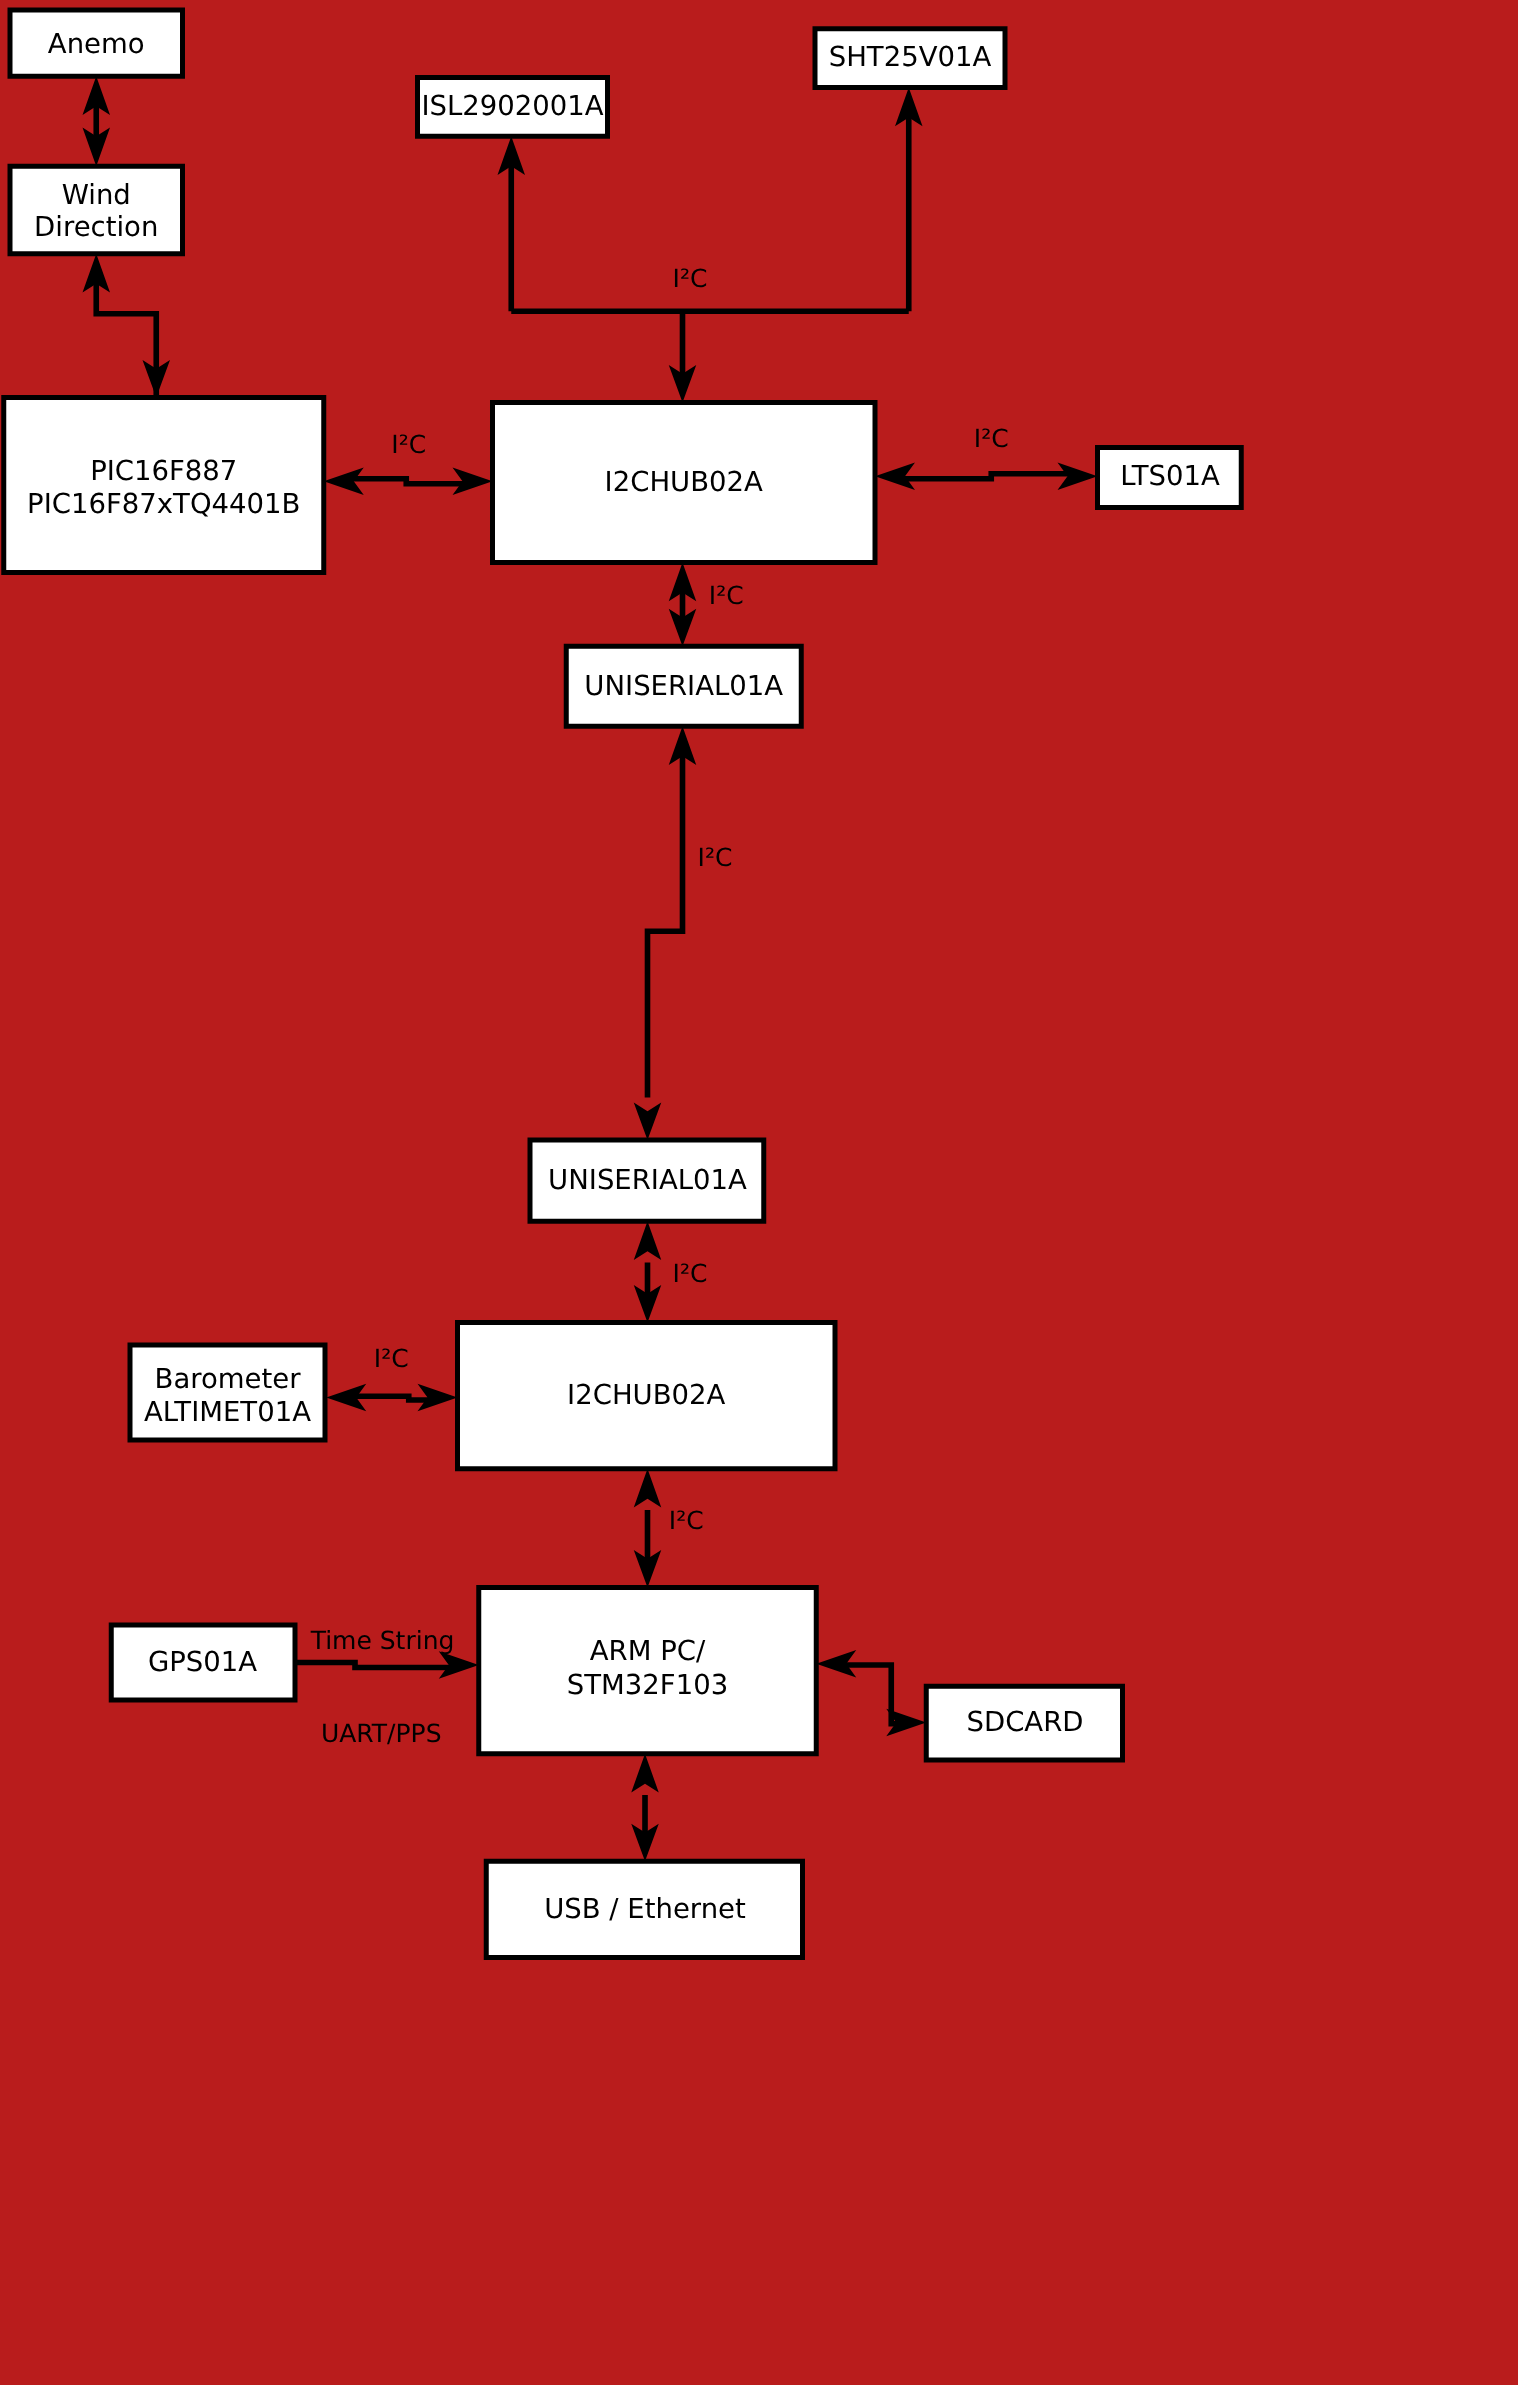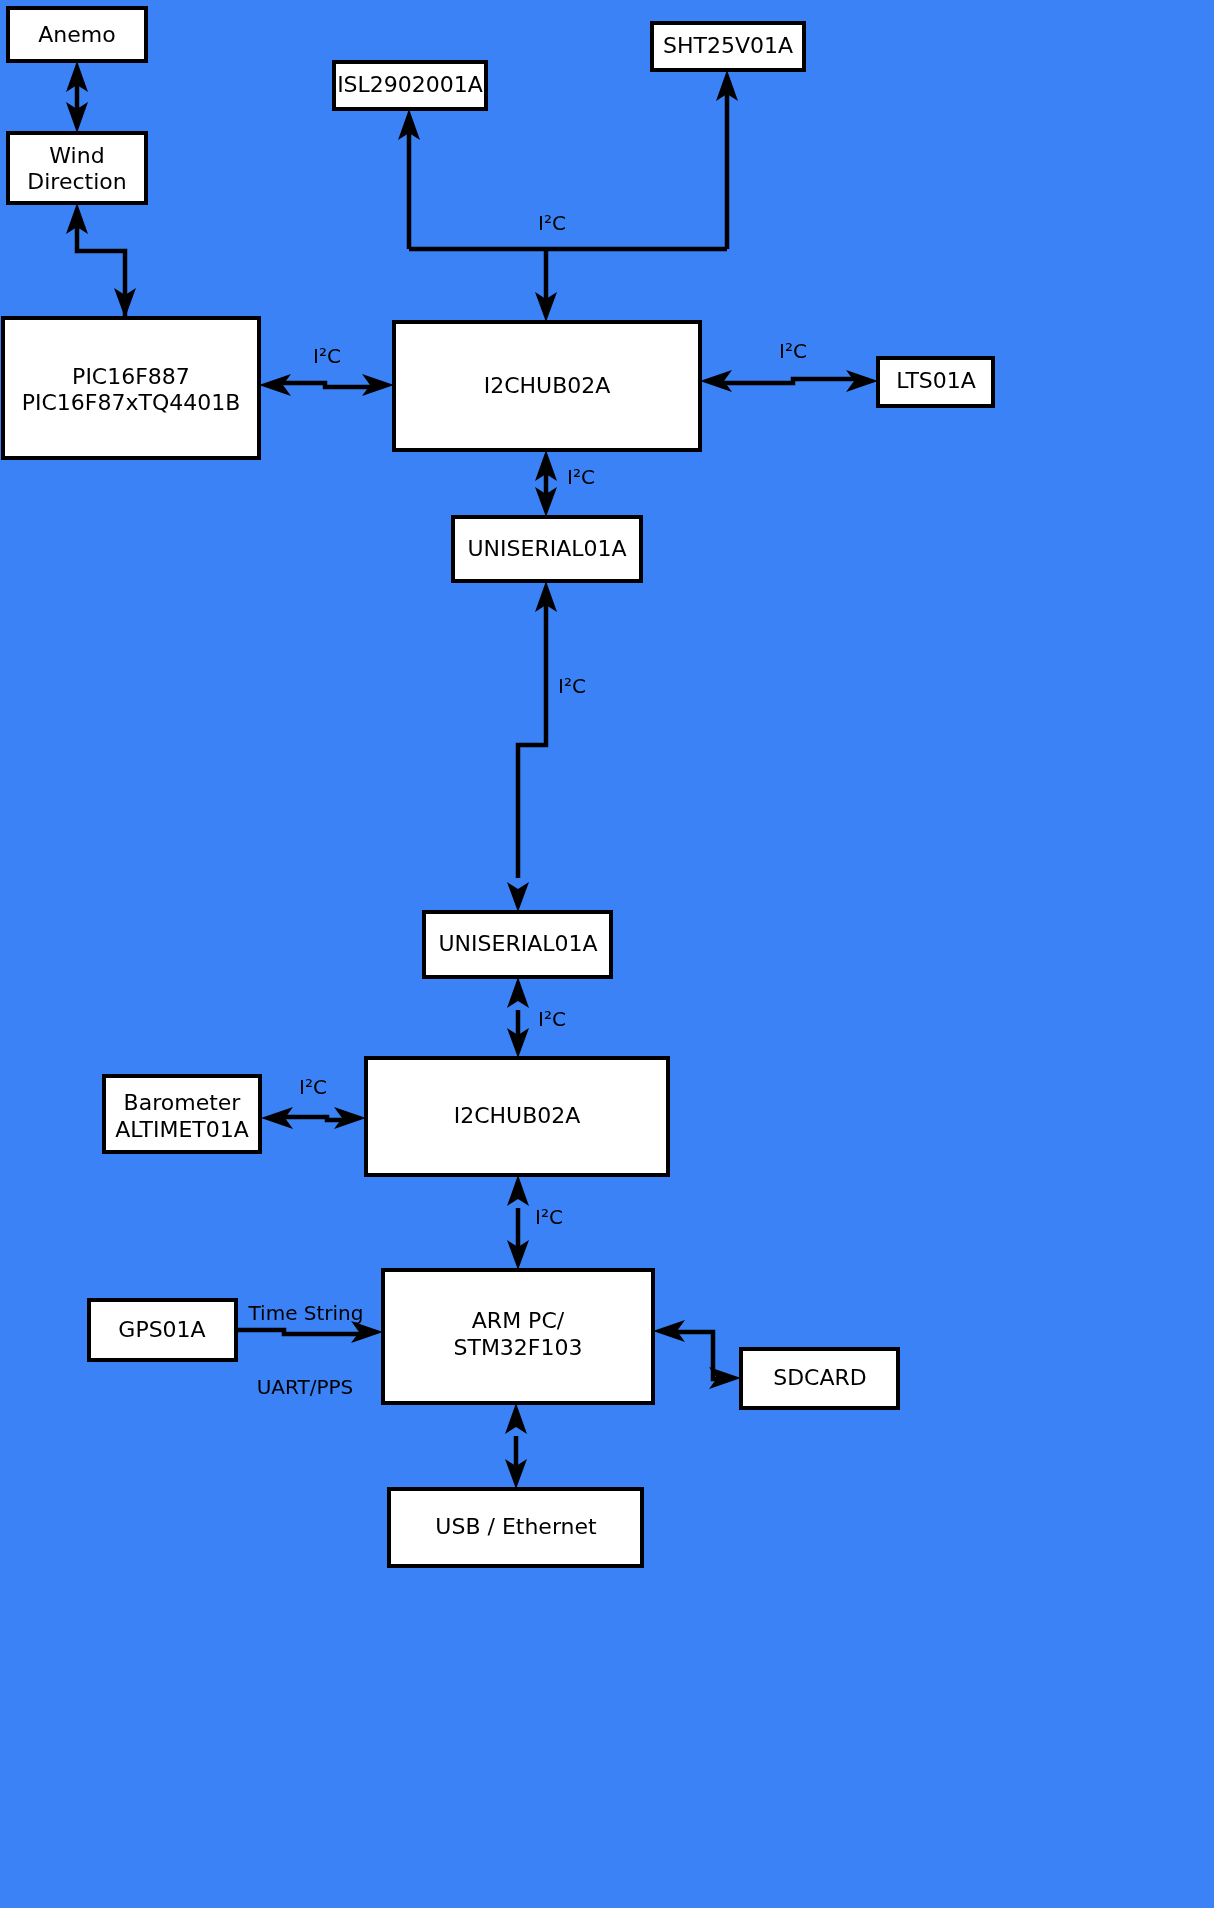--- a/index.html
+++ b/index.html
@@ -4,21 +4,21 @@
 <style>
   html, body {
     margin: 0;
     padding: 0;
     background: #ffffff;
   }
   #diagram-root {
     position: relative;
     width: 1214px;
     height: 1908px;
-    background: #3b82f6;
+    background: #b91c1c;
     font-family: "DejaVu Sans", "Liberation Sans", sans-serif;
   }
   svg.diagram-canvas {
     position: absolute;
     top: 0;
     left: 0;
     width: 1214px;
     height: 1908px;
     display: block;
   }

